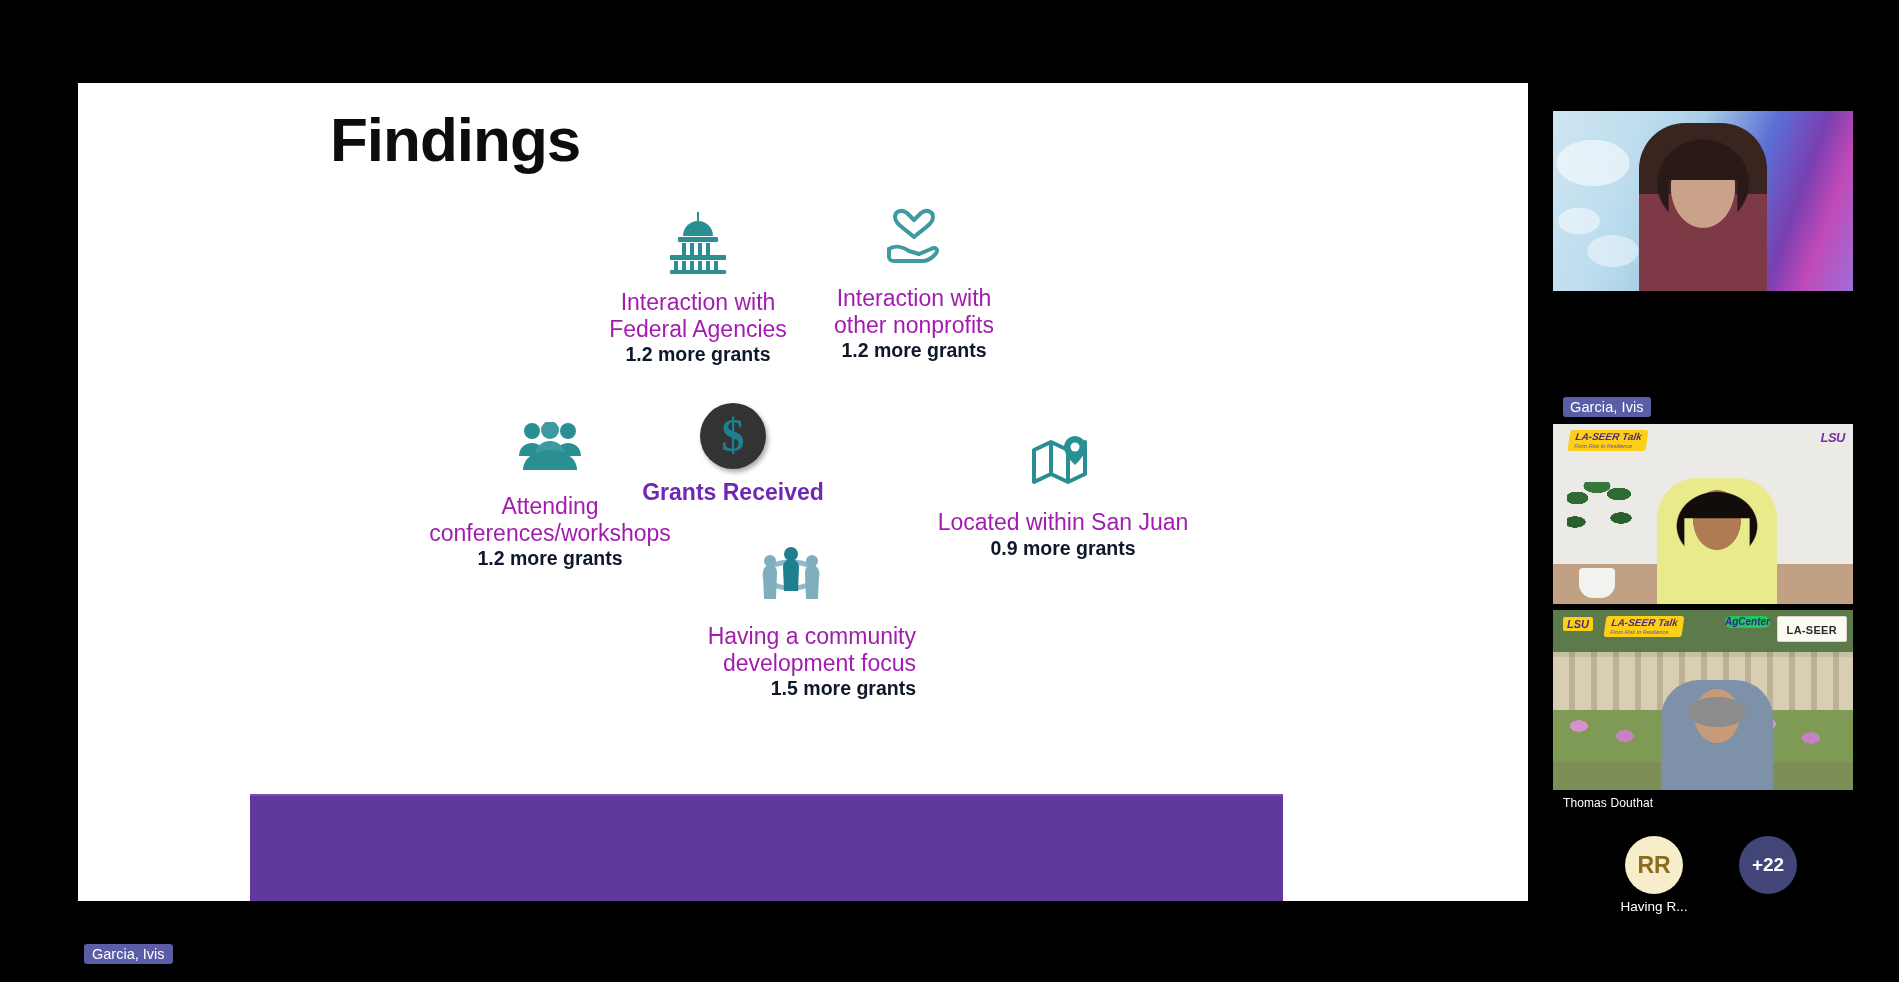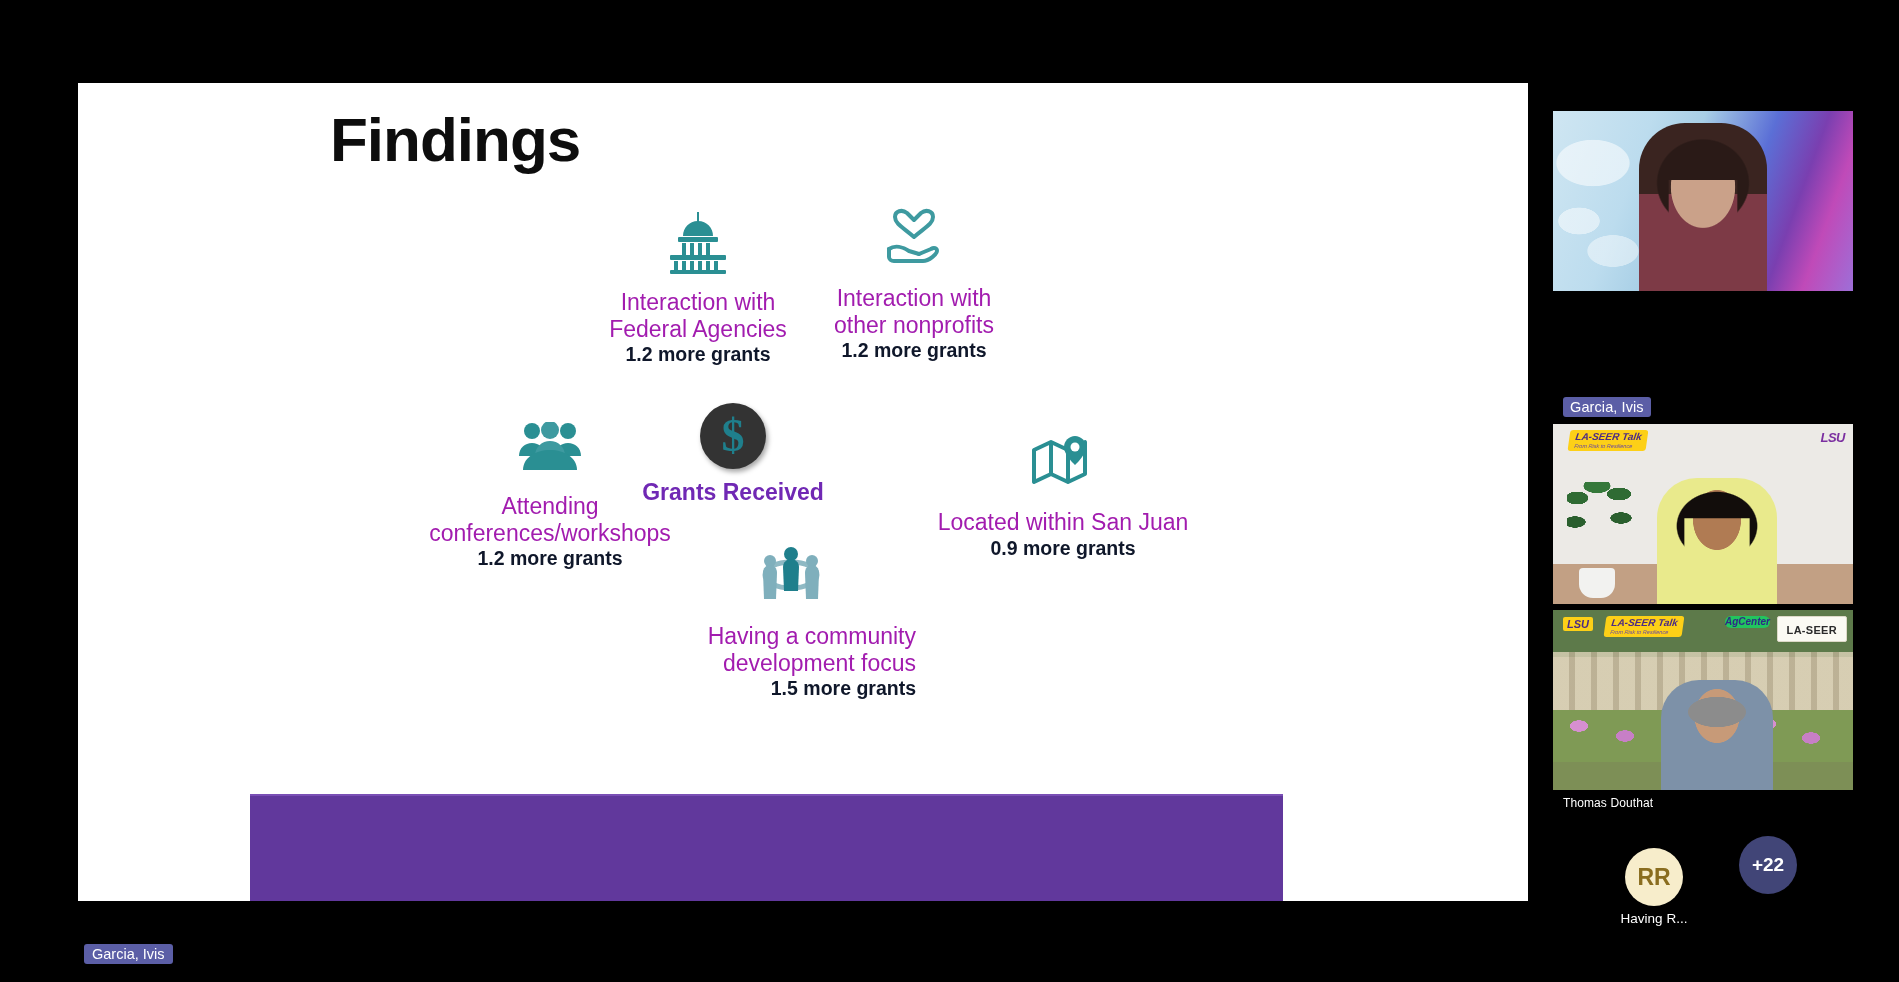--- a/index.html
+++ b/index.html
@@ -183,21 +183,21 @@
   }
 
   
   #avatars { position:absolute; left:0; top:836px; width:300px; height:120px; }
   .avatar-item { position:absolute; text-align:center; }
   .avatar-circle {
     width:58px; height:58px; border-radius:50%;
     display:flex; align-items:center; justify-content:center;
     font-size:23px; font-weight:bold; margin:0 auto;
   }
-  #avatar-rr { left:46px; top:12px; width:110px; }
+  #avatar-rr { left:46px; top:0; width:110px; }
   #avatar-rr .avatar-circle { background:#f7edcb; color:#8a6d1f; }
   #avatar-rr .av-name { color:#fff; font-size:13.5px; margin-top:5px; }
   #avatar-more { left:160px; top:0; width:110px; }
   #avatar-more .avatar-circle { background:#414577; color:#fff; font-size:19px; }
 
   
   #speaker-badge {
     position:absolute; left:84px; bottom:18px;
     background:#5b5ea6; color:#fff; font-size:14.5px;
     padding:2px 8px; border-radius:3px;

